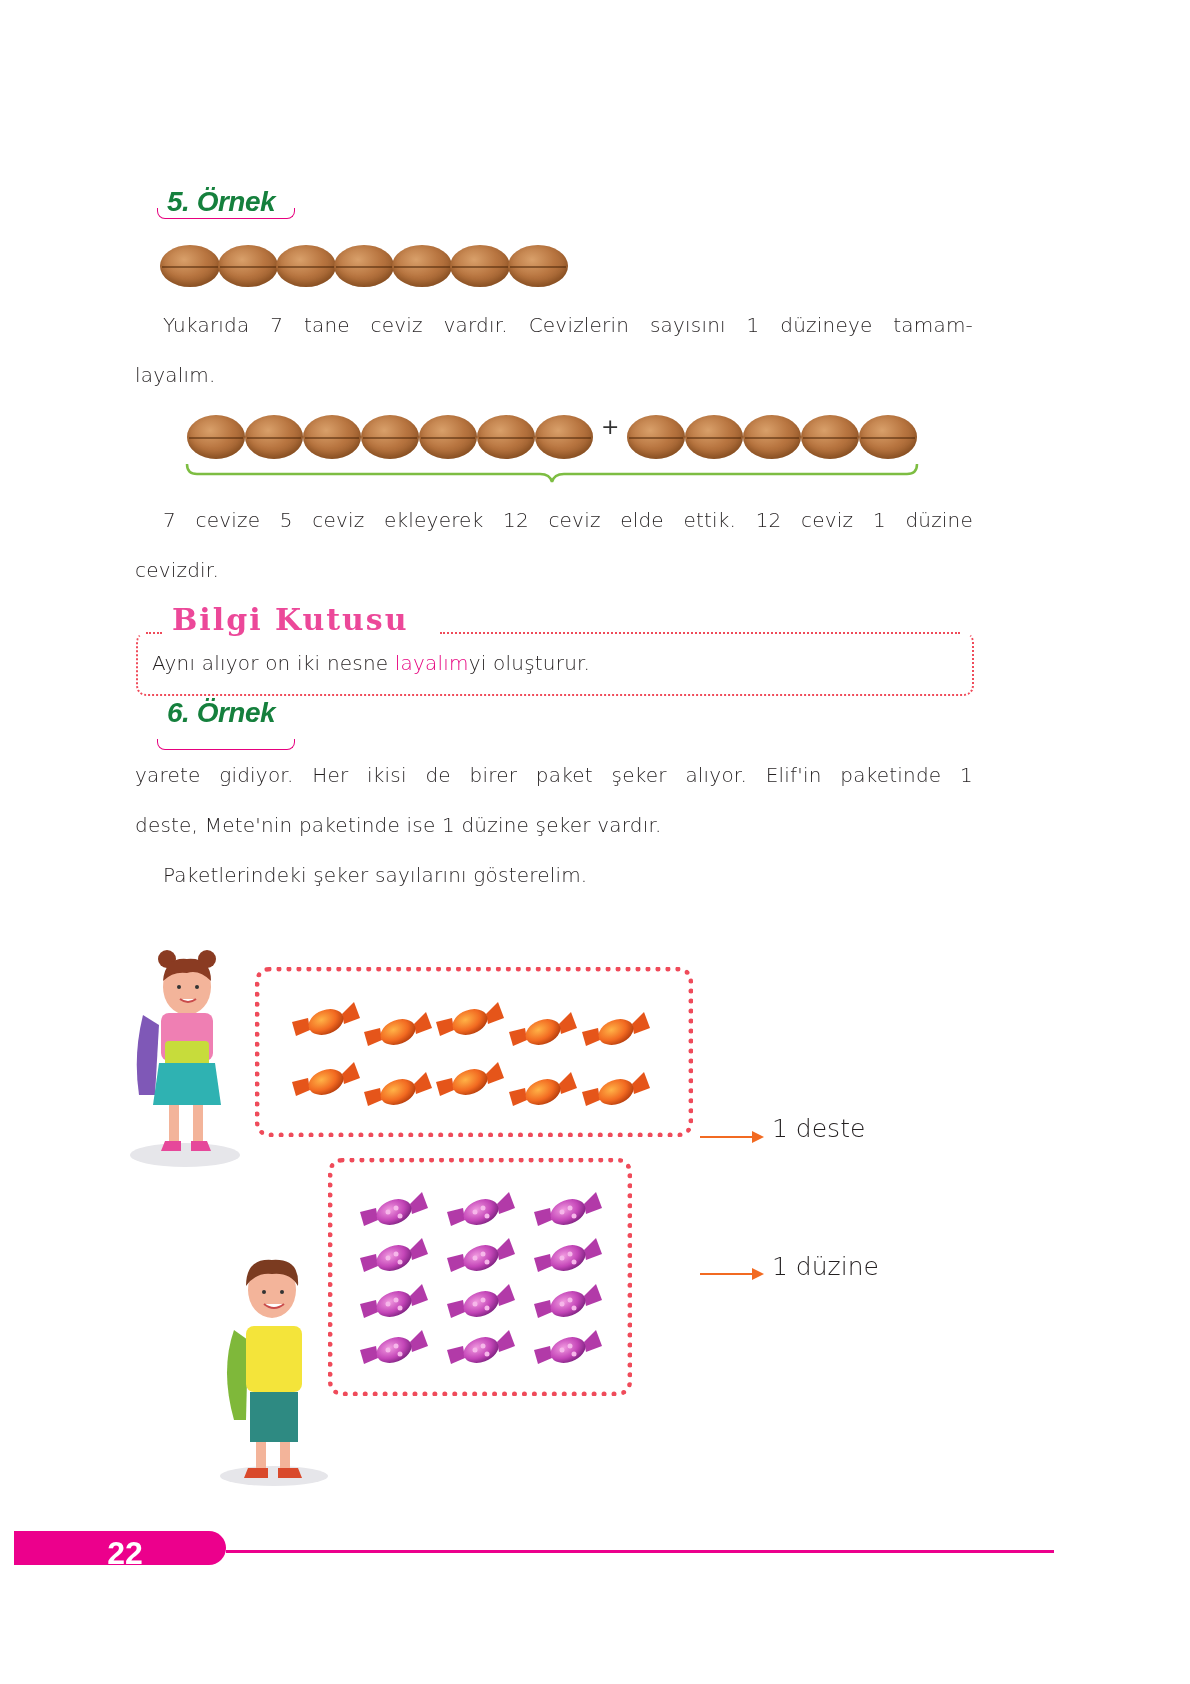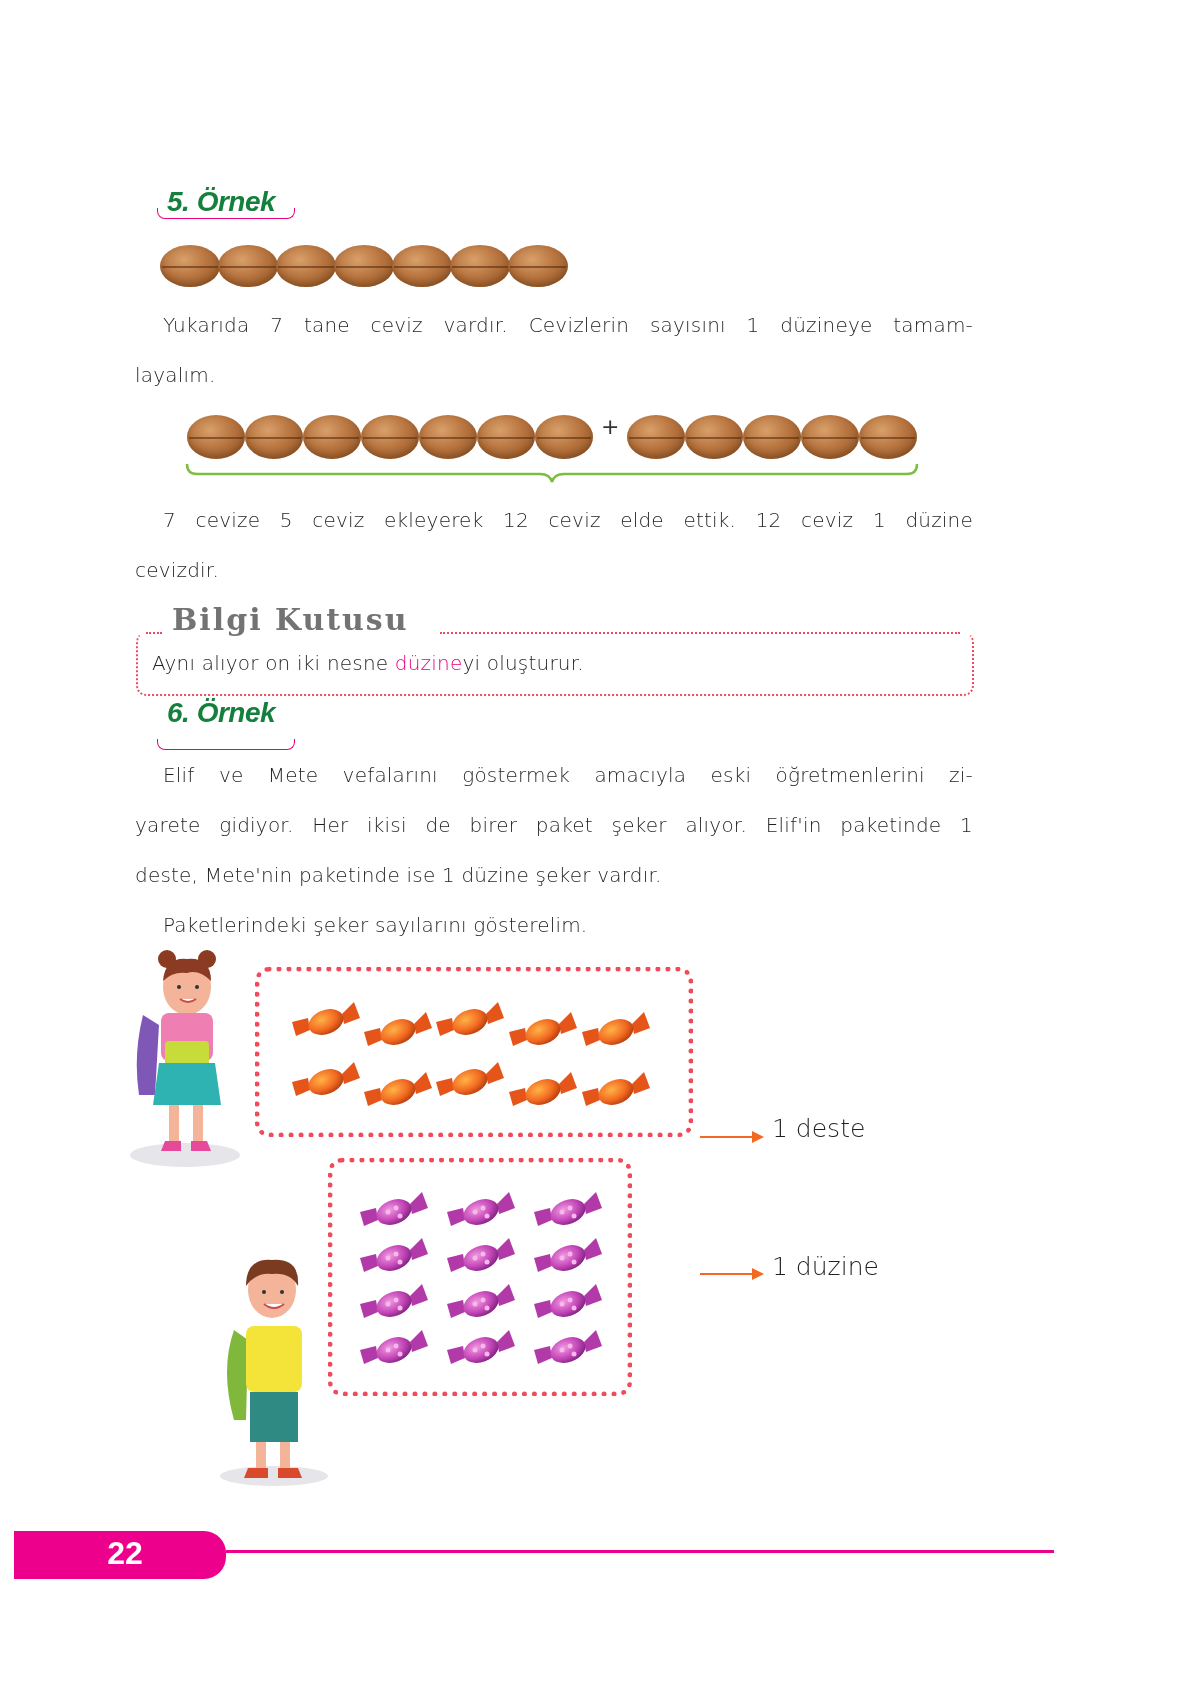--- a/index.html
+++ b/index.html
@@ -13,33 +13,33 @@
   .para { font-size: 20px; line-height: 50px; font-weight: 300; text-align: justify;
           font-family: "DejaVu Sans", sans-serif; color: #231f20; letter-spacing: 0.2px; }
   .para .ind { display: inline-block; width: 28px; }
   .walnut { position: absolute; width: 60px; height: 42px; border-radius: 50%;
             background: radial-gradient(ellipse at 40% 35%, #d9a06a 0%, #b87540 45%, #8a4f22 100%);
             box-shadow: inset 0 -4px 6px rgba(90,45,10,0.35); }
   .walnut::after { content: ""; position: absolute; left: 2px; right: 2px; top: 50%; height: 2px;
                    background: rgba(80,40,10,0.55); }
   .plus { font-size: 22px; color: #333; }
   .brace { position: absolute; }
-  .bilgi-title { font-family: "DejaVu Serif", serif; font-weight: bold; color: #737373;
+  .bilgi-title { font-family: "DejaVu Serif", serif; font-weight: bold; color: #ec4899;
                  font-size: 30px; letter-spacing: 2px; }
   .bilgi-box { position: absolute; border: 2px dotted #ef4b5a; border-radius: 10px; }
   .pink { color: #e6007e; }
   .candy-box { position: absolute; border: 5px dotted #ef4b5a; border-radius: 14px; }
   .candy { position: absolute; width: 76px; height: 40px; }
   .arrow { position: absolute; height: 2px; background: #f26a21; }
   .arrow::after { content: ""; position: absolute; right: -4px; top: -5px;
                   border-left: 12px solid #f26a21; border-top: 6px solid transparent;
                   border-bottom: 6px solid transparent; }
   .label { position: absolute; font-size: 25px; font-weight: 300; color: #231f20;
            font-family: "DejaVu Sans", sans-serif; }
-  .page-tab { position: absolute; left: 14px; top: 1531px; width: 212px; height: 48px;
+  .page-tab { position: absolute; left: 14px; top: 1531px; width: 212px; height: 34px;
               background: #ec008c; border-radius: 0 22px 22px 0; }
   .page-num { position: absolute; left: 0; width: 100%; top: 4px; text-align: center;
               color: #fff; font-family: "Liberation Sans", sans-serif; font-weight: bold;
               font-size: 32px; padding-left: 10px; box-sizing: border-box; }
   .footer-line { position: absolute; left: 226px; top: 1550px; width: 828px; height: 3px; background: #ec008c; }
 </style>
 </head>
 <body>
 
 <div class="abs heading" style="left:167px; top:186px;">5. Örnek</div>
@@ -85,28 +85,27 @@
 <div class="abs para" style="left:135px; top:495px; width:838px;">
   <div style="text-align:justify; text-align-last:justify;"><span class="ind"></span><span>7 cevize 5 ceviz ekleyerek 12 ceviz elde ettik. 12 ceviz 1 düzine</span></div>
   <div>cevizdir.</div>
 </div>
 
 <div class="abs bilgi-title" style="left:172px; top:602px;">Bilgi Kutusu</div>
 <div class="bilgi-box" style="left:136px; top:632px; width:834px; height:60px; border-top-color:transparent;"></div>
 <div class="abs" style="left:440px; top:632px; width:520px; border-top:2px dotted #ef4b5a;"></div>
 <div class="abs" style="left:146px; top:632px; width:16px; border-top:2px dotted #ef4b5a;"></div>
 <div class="abs para" style="left:152px; top:638px; line-height:50px;">
-  <span>Aynı alıyor on iki nesne </span><span class="pink">düzine</span><span>yi oluşturur.</span>
+  <span>Aynı alıyor on iki nesne </span><span class="pink">layalım</span><span>yi oluşturur.</span>
 </div>
 
 <div class="abs heading" style="left:167px; top:697px;">6. Örnek</div>
 <div class="heading-underline" style="left:157px; top:739px; width:136px;"></div>
 
 <div class="abs para" style="left:135px; top:750px; width:838px;">
-  <div style="text-align:justify; text-align-last:justify;"><span class="ind"></span><span>Elif ve Mete vefalarını göstermek amacıyla eski öğretmenlerini zi-</span></div>
   <div style="text-align:justify; text-align-last:justify;">yarete gidiyor. Her ikisi de birer paket şeker alıyor. Elif'in paketinde 1</div>
   <div>deste, Mete'nin paketinde ise 1 düzine şeker vardır.</div>
   <div><span class="ind"></span><span>Paketlerindeki şeker sayılarını gösterelim.</span></div>
 </div>
 
 <svg class="abs" style="left:125px; top:945px;" width="120" height="225" viewBox="0 0 120 225">
   <ellipse cx="60" cy="210" rx="55" ry="12" fill="#e6e6ea"></ellipse>
   <circle cx="42" cy="14" r="9" fill="#8a3b22"></circle>
   <circle cx="82" cy="14" r="9" fill="#8a3b22"></circle>
   <ellipse cx="62" cy="42" rx="24" ry="28" fill="#f3b49a"></ellipse>

